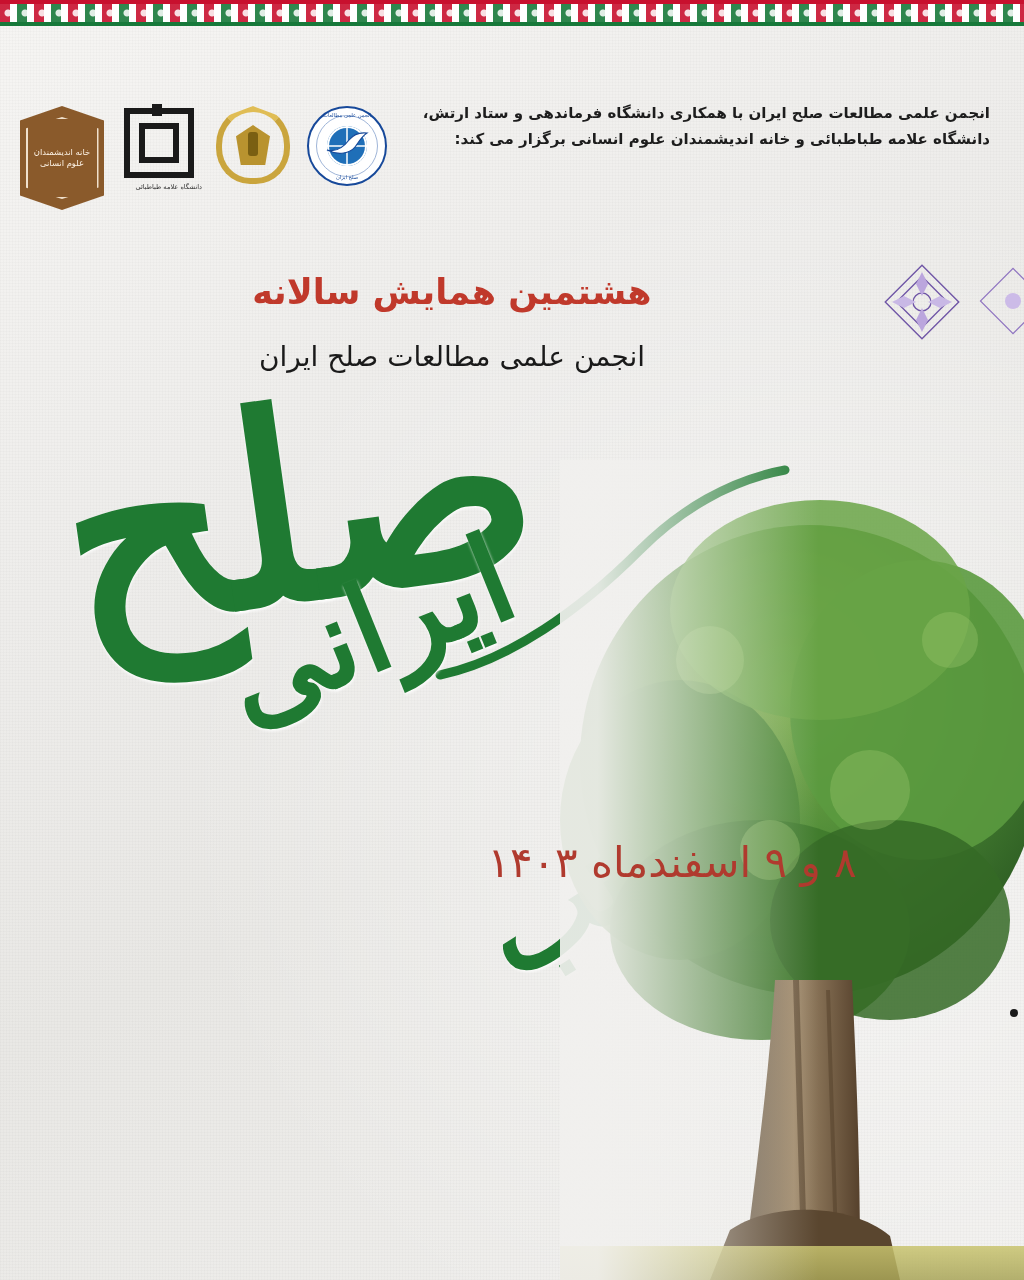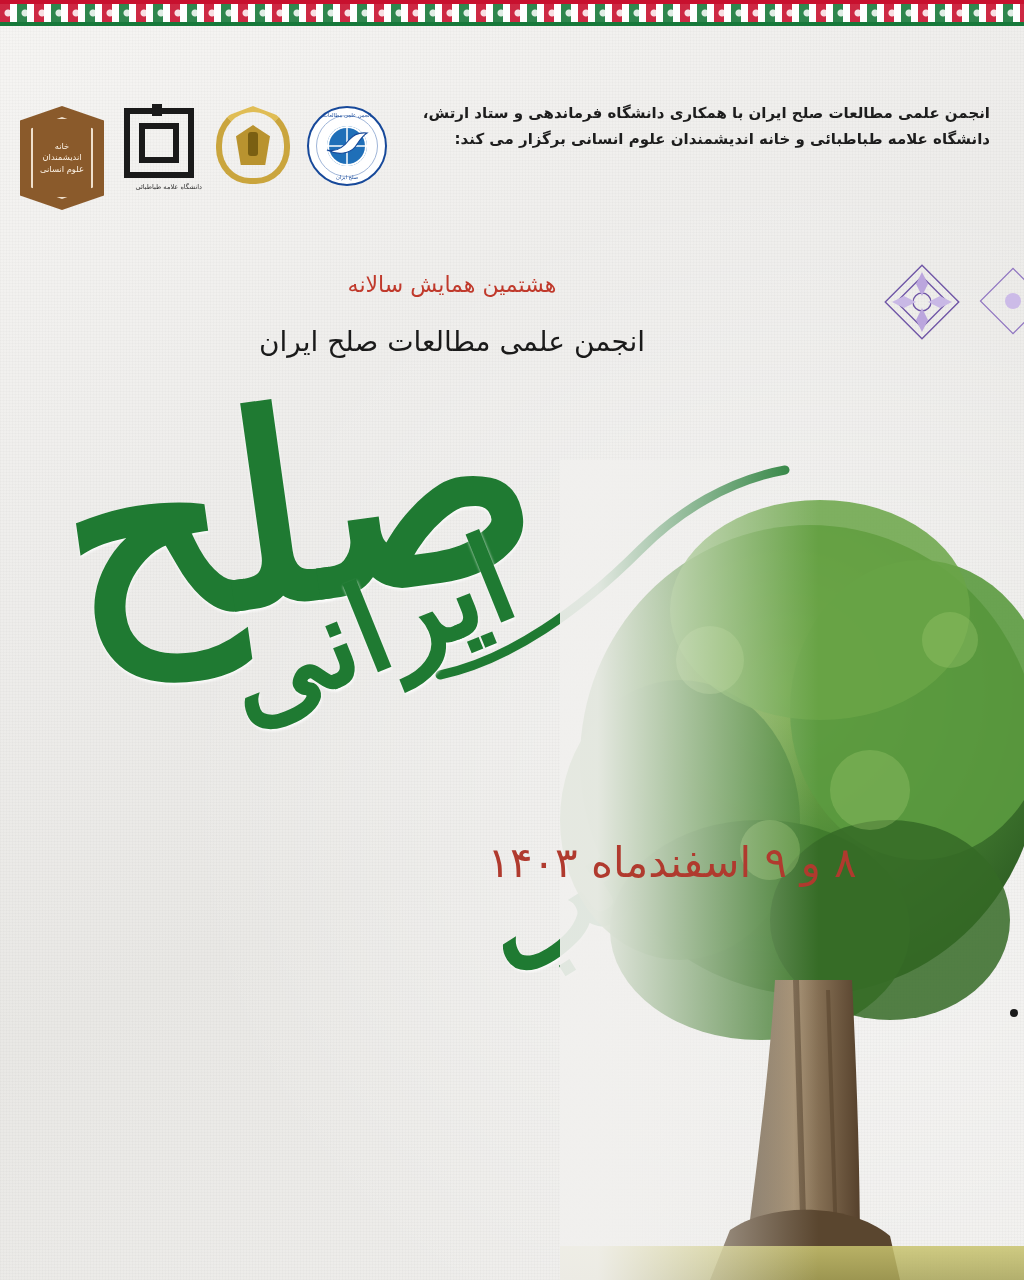--- a/index.html
+++ b/index.html
@@ -231,21 +231,21 @@
     width: 86px;
   }
   .house-stamp {
     position: absolute;
     inset: 0;
     background: #8a5a2b;
     clip-path: polygon(50% 0%, 100% 14%, 100% 86%, 50% 100%, 0 86%, 0 14%);
     display: flex; align-items: center; justify-content: center;
   }
   .house-inner {
-    width: 62px; height: 82px;
+    width: 73px; height: 82px;
     border: 2px solid #f0e0cc;
     clip-path: polygon(50% 0%, 100% 14%, 100% 86%, 50% 100%, 0 86%, 0 14%);
     display: flex; align-items: center; justify-content: center;
     color: #fdf3e6;
     font-size: 8.4px;
     line-height: 1.35;
     text-align: center;
     direction: rtl;
     padding: 4px;
     box-sizing: border-box;
@@ -255,22 +255,22 @@
   .title-block {
     position: absolute;
     top: 272px;
     right: 0;
     width: 1024px;
     text-align: center;
     direction: rtl;
   }
   .title-line1 {
     color: #c0392b;
-    font-size: 22px;
-    font-weight: normal;
+    font-size: 35px;
+    font-weight: bold;
     letter-spacing: -0.5px;
     margin-right: 120px;
   }
   .title-line2 {
     color: #1a1a1a;
     font-size: 28px;
     font-weight: normal;
     margin-top: 28px;
     margin-right: 120px;
   }

